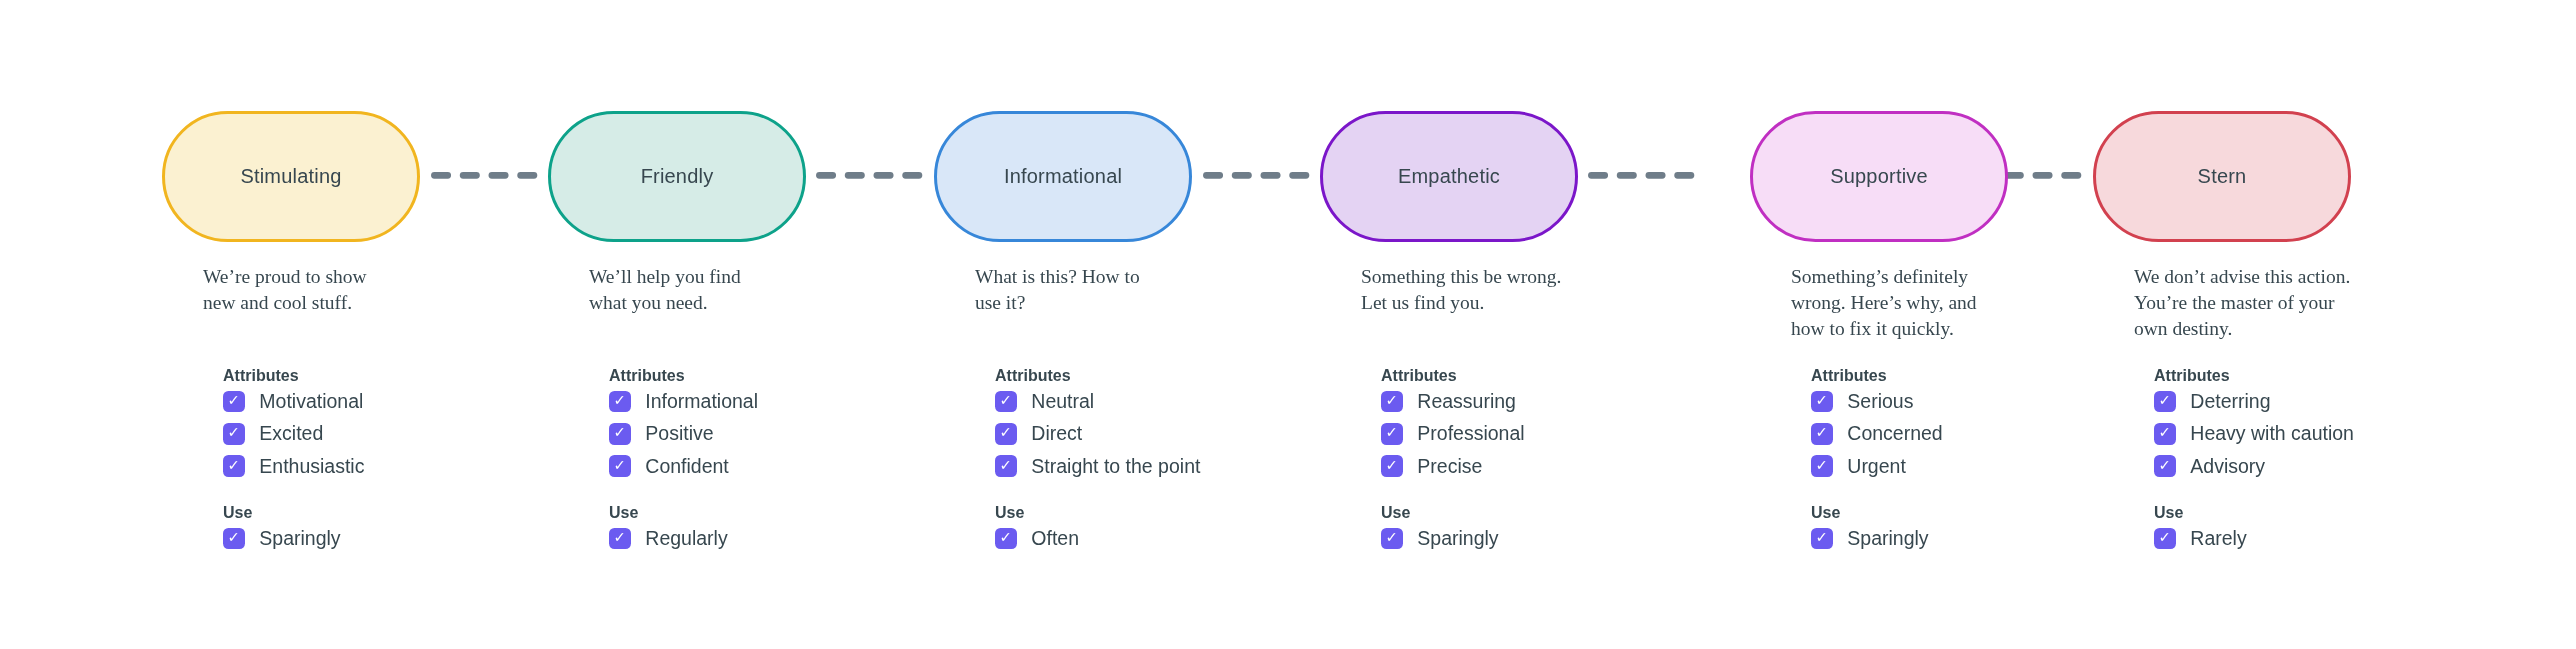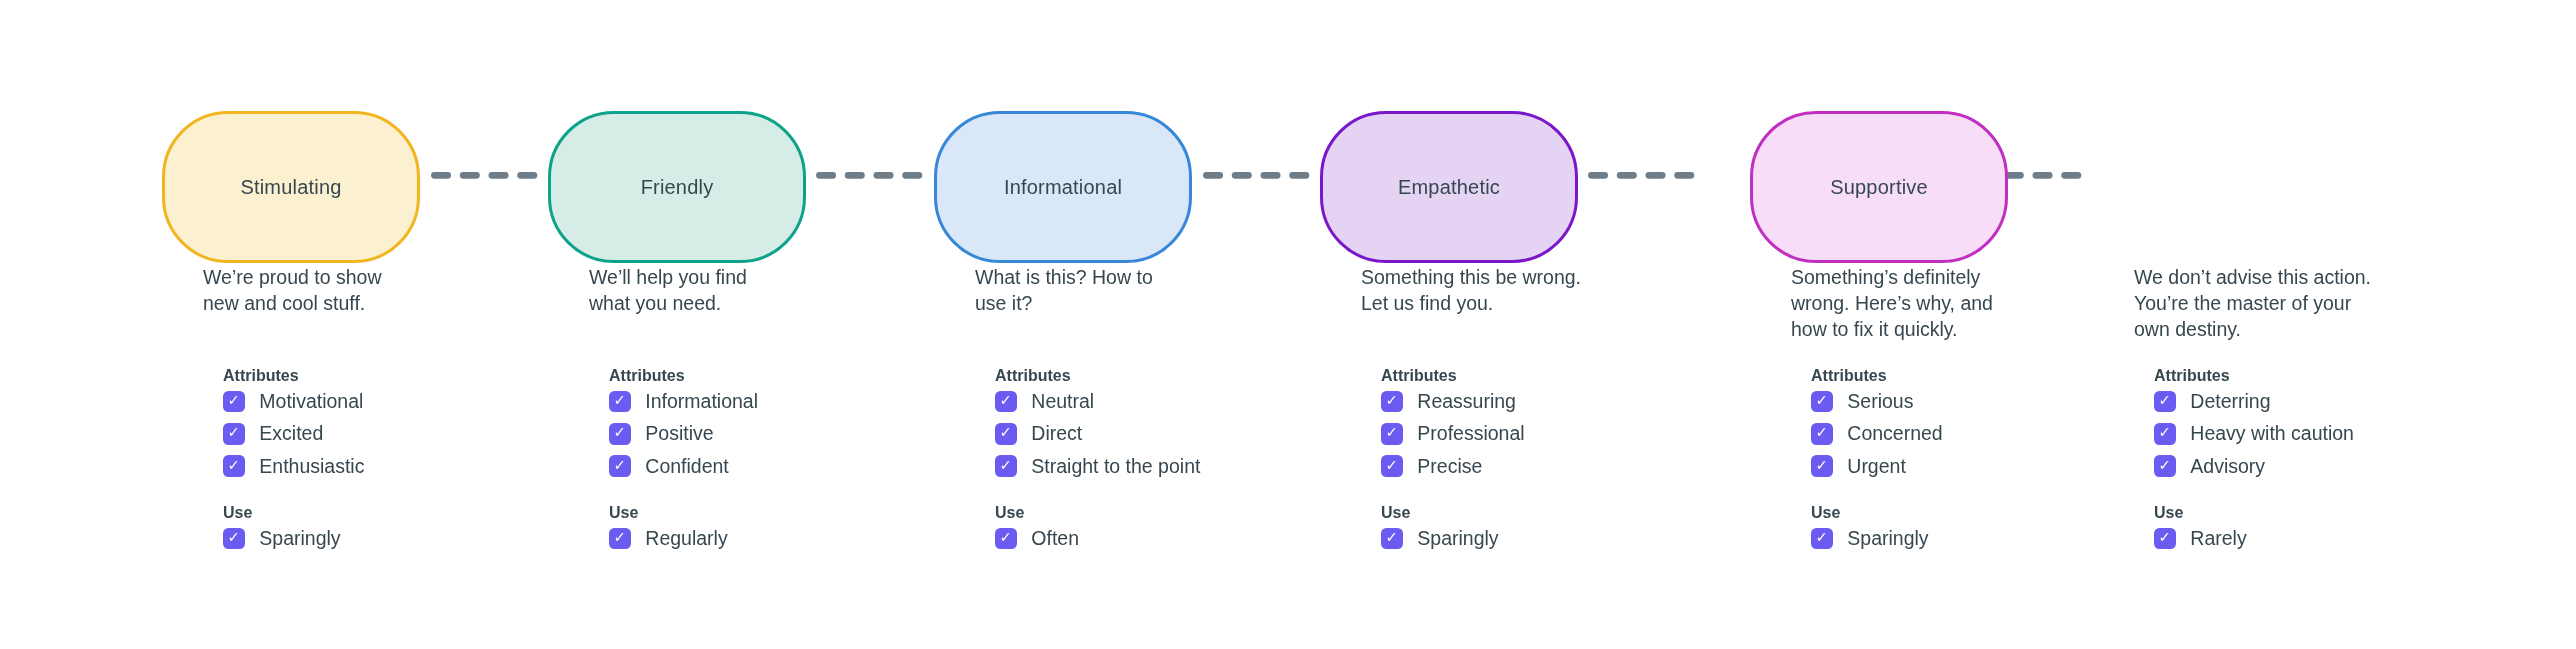--- a/index.html
+++ b/index.html
@@ -19,21 +19,21 @@
     position: absolute;
     top: 111px;
     width: 386px;
     height: 470px;
   }
   .pill {
     position: absolute;
     top: 0;
     left: 64px;
     width: 258px;
-    height: 152px;
+    height: 131px;
     box-sizing: border-box;
     border: 3.4px solid var(--pill-border, #cccccc);
     background: var(--pill-fill, #f2f2f2);
     border-radius: 66px;
     display: flex;
     align-items: center;
     justify-content: center;
   }
   .pill-title {
     font-size: 20px;
@@ -43,21 +43,21 @@
   }
   .desc {
     position: absolute;
     top: 153px;
     left: 105px;
     margin: 0;
     font-size: 19.5px;
     line-height: 26px;
     color: var(--text, #37474F);
   }
-  .desc-line { display: block; white-space: nowrap; }
+  .desc-line { display: block; white-space: nowrap; font-family: Liberation Serif, serif; }
   .attrs {
     position: absolute;
     top: 255px;
     left: 125px;
   }
   .use {
     position: absolute;
     top: 392px;
     left: 125px;
   }
@@ -332,20 +332,23 @@
       <label class="check-row">
         <span class="checkbox">
             <span class="check">✓</span>
           </span>
         <span class="check-label">Sparingly</span>
       </label>
     </div>
   </section>
 
   <section class="column" style="left: 2029px; --pill-border: #D2414F; --pill-fill: #F7D9DC;">
+    <div class="pill">
+      <span class="pill-title">Stern</span>
+    </div>
     <p class="desc">
       <span class="desc-line">We don’t advise this action.</span>
       <span class="desc-line">You’re the master of your</span>
       <span class="desc-line">own destiny.</span>
     </p>
     <div class="attrs">
       <h3 class="section-label">Attributes</h3>
       <label class="check-row">
         <span class="checkbox">
             <span class="check">✓</span>

